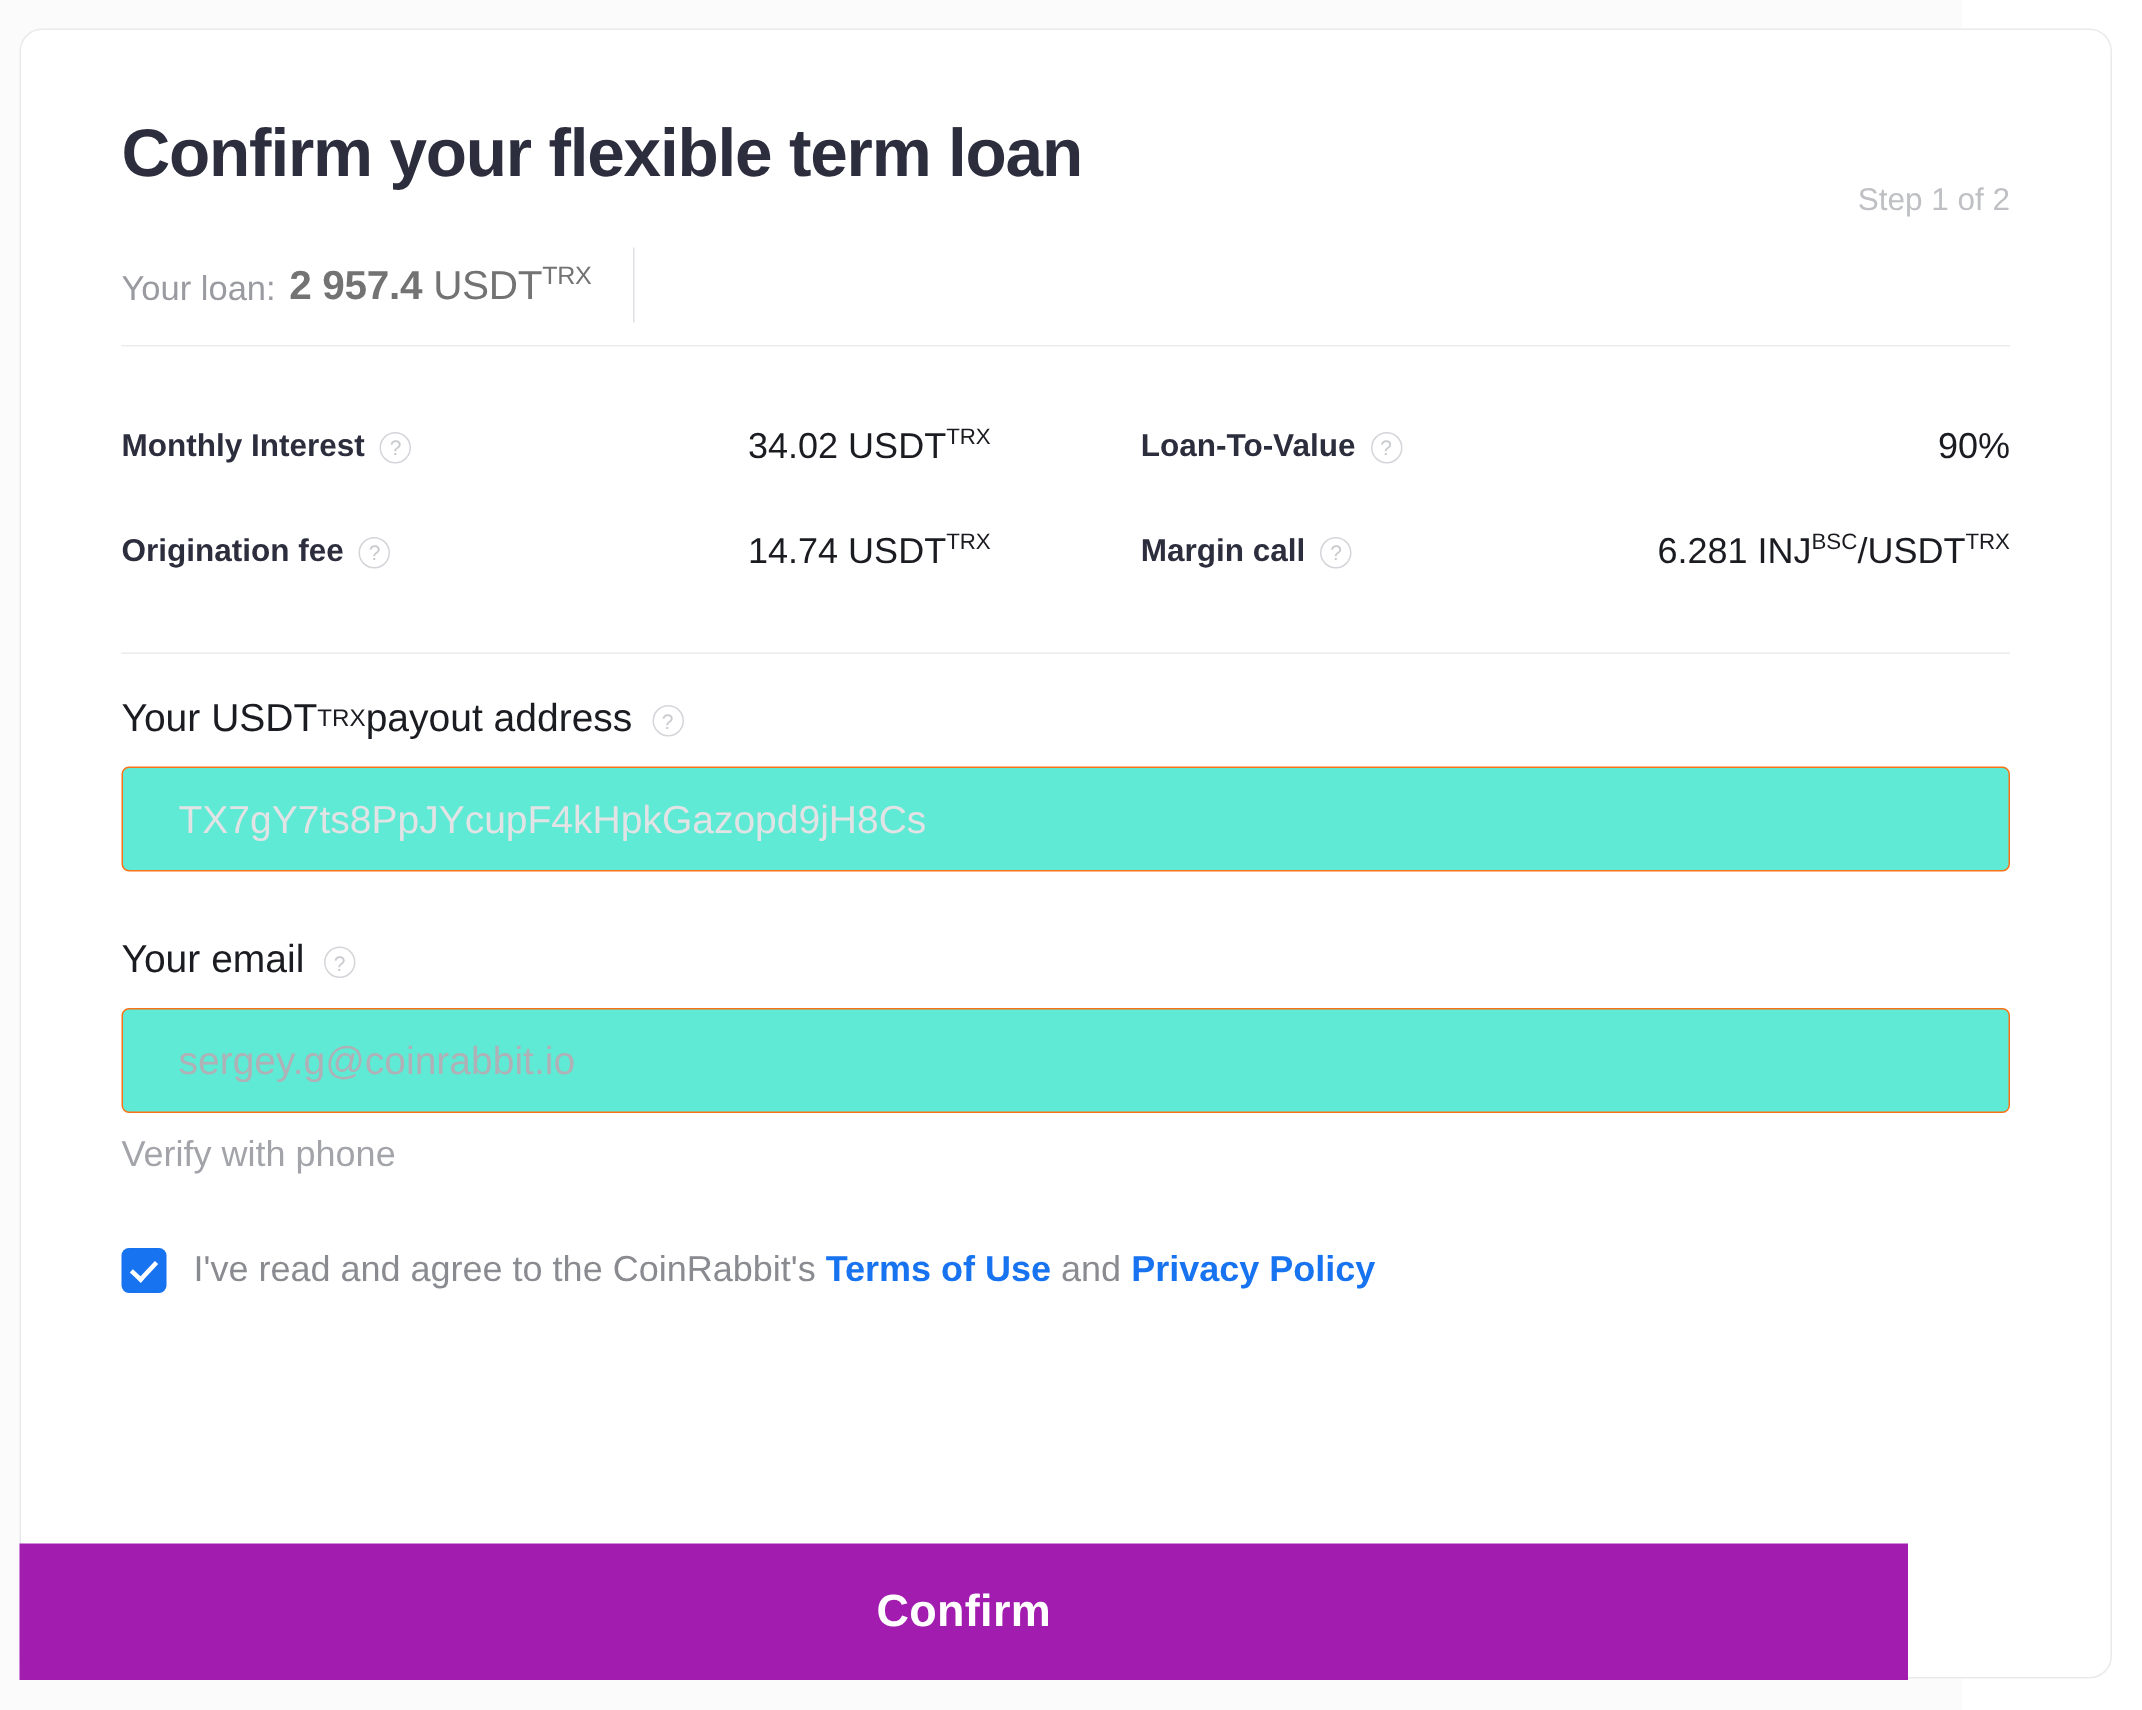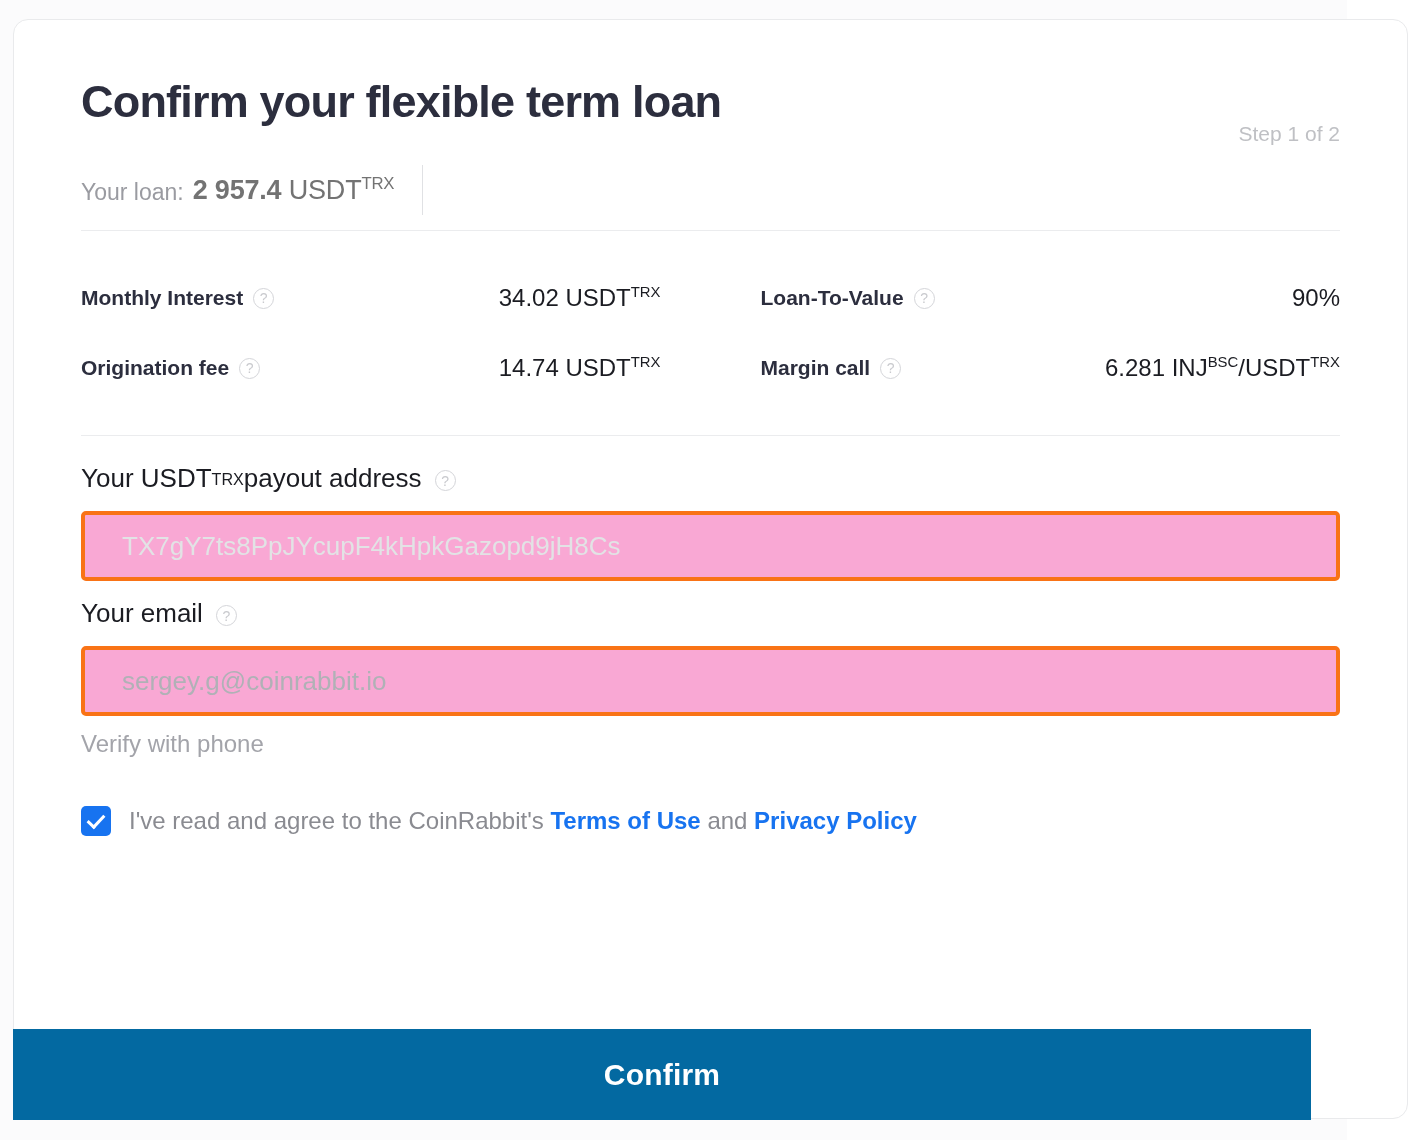--- a/index.html
+++ b/index.html
@@ -13,21 +13,20 @@
     font-family: "Liberation Sans", sans-serif;
     -webkit-font-smoothing: antialiased;
     overflow: hidden;
   }
 
   .page {
     position: relative;
     width: 1308px;
     height: 1140px;
     background: #fbfbfc;
-    padding-left: 39px;
   }
 
   
   .card {
     position: absolute;
     left: 13px;
     top: 19px;
     width: 1395px;
     height: 1100px;
     background: #ffffff;
@@ -174,33 +173,33 @@
     font-size: 26px;
     color: #1b1c22;
     margin-bottom: 17px;
     white-space: nowrap;
   }
   .text-input {
     display: block;
     width: 100%;
     height: 70px;
     box-sizing: border-box;
-    border: 4px solid #f97316;
+    border: 1px solid #f97316;
     border-radius: 5px;
-    background: #f9a8d4;
+    background: #5eead4;
     padding: 0 37px;
     font-family: "Liberation Sans", sans-serif;
     font-size: 26px;
     color: #5f6066;
     outline: none;
   }
   .text-input::placeholder { color: #e2e3e5; opacity: 1; }
   .text-input.email::placeholder { color: #b0b1b6; opacity: 1; }
 
-  .field + .field { margin-top: 17px; }
+  .field + .field { margin-top: 43px; }
 
   .verify-link {
     display: inline-block;
     margin-top: 14px;
     font-size: 24px;
     color: #a3a4aa;
     cursor: pointer;
   }
 
   
@@ -242,21 +241,21 @@
     font-weight: bold;
   }
 
   
   .confirm-bar {
     position: absolute;
     left: 13px;
     right: 36px;
     bottom: 20px;
     height: 91px;
-    background: #0369a1;
+    background: #a21caf;
     border: none;
     display: flex;
     align-items: center;
     justify-content: center;
     cursor: pointer;
     font-family: "Liberation Sans", sans-serif;
   }
   .confirm-label {
     font-size: 30px;
     font-weight: bold;

